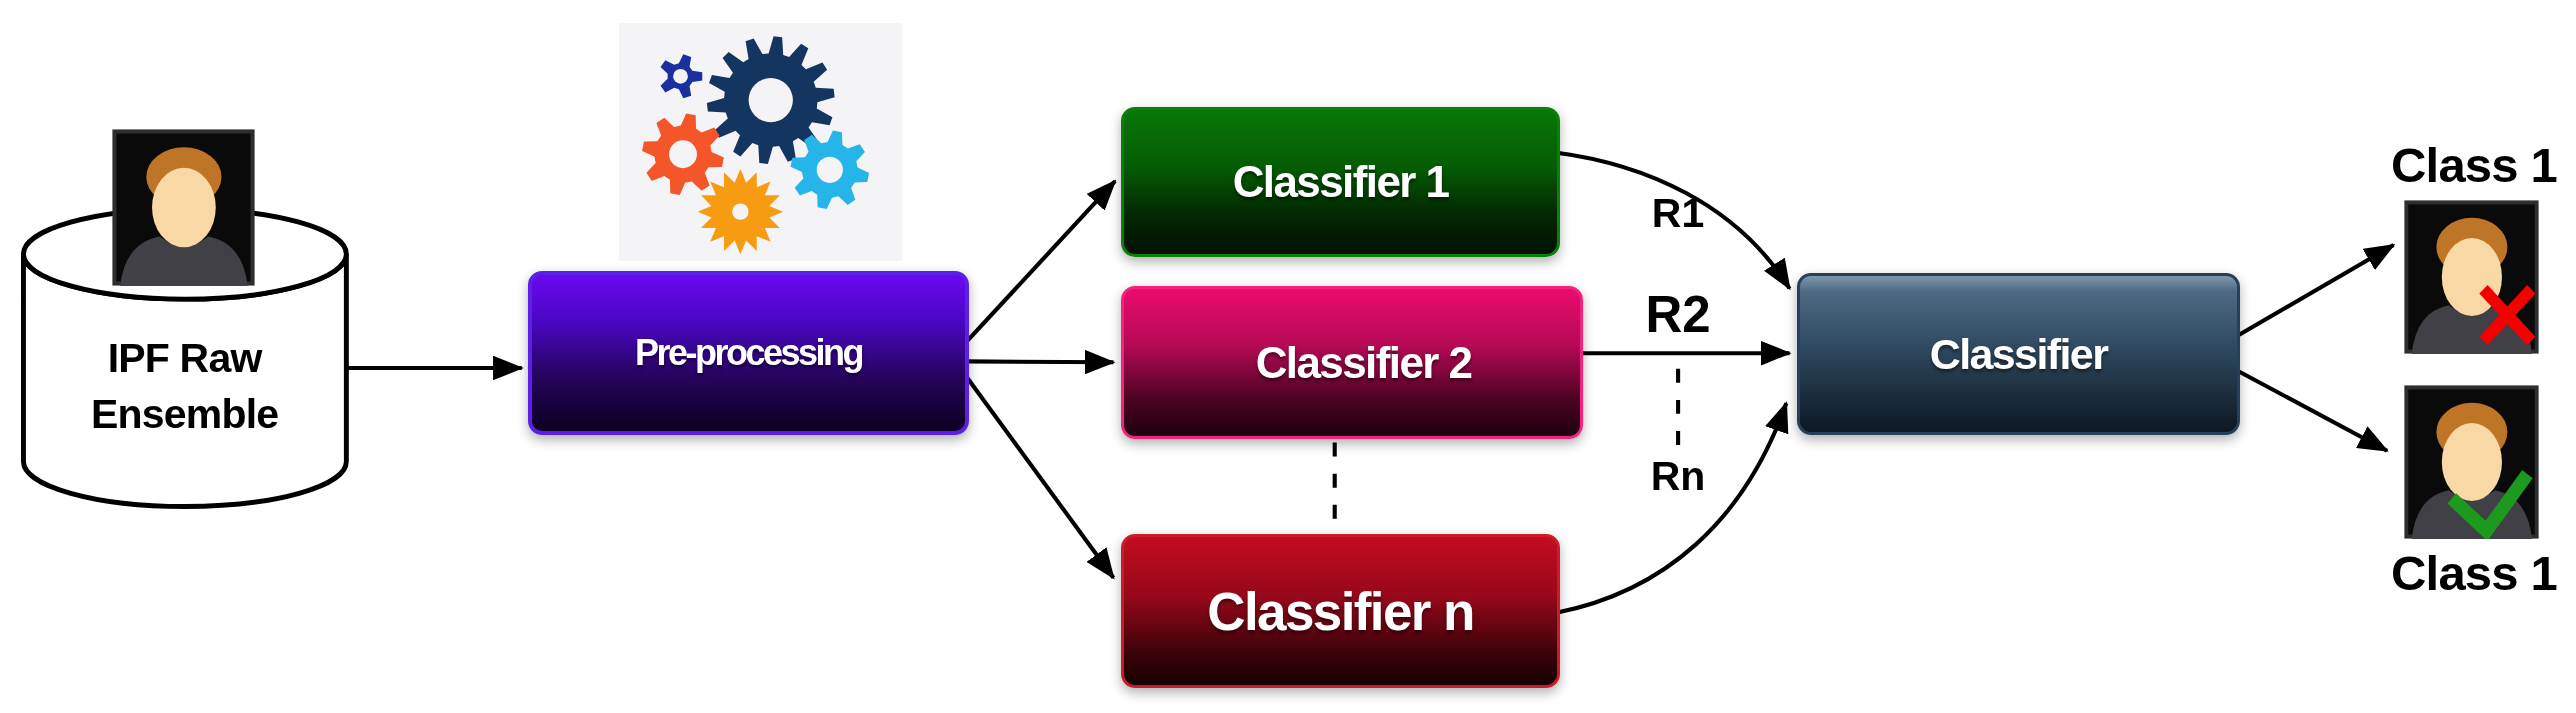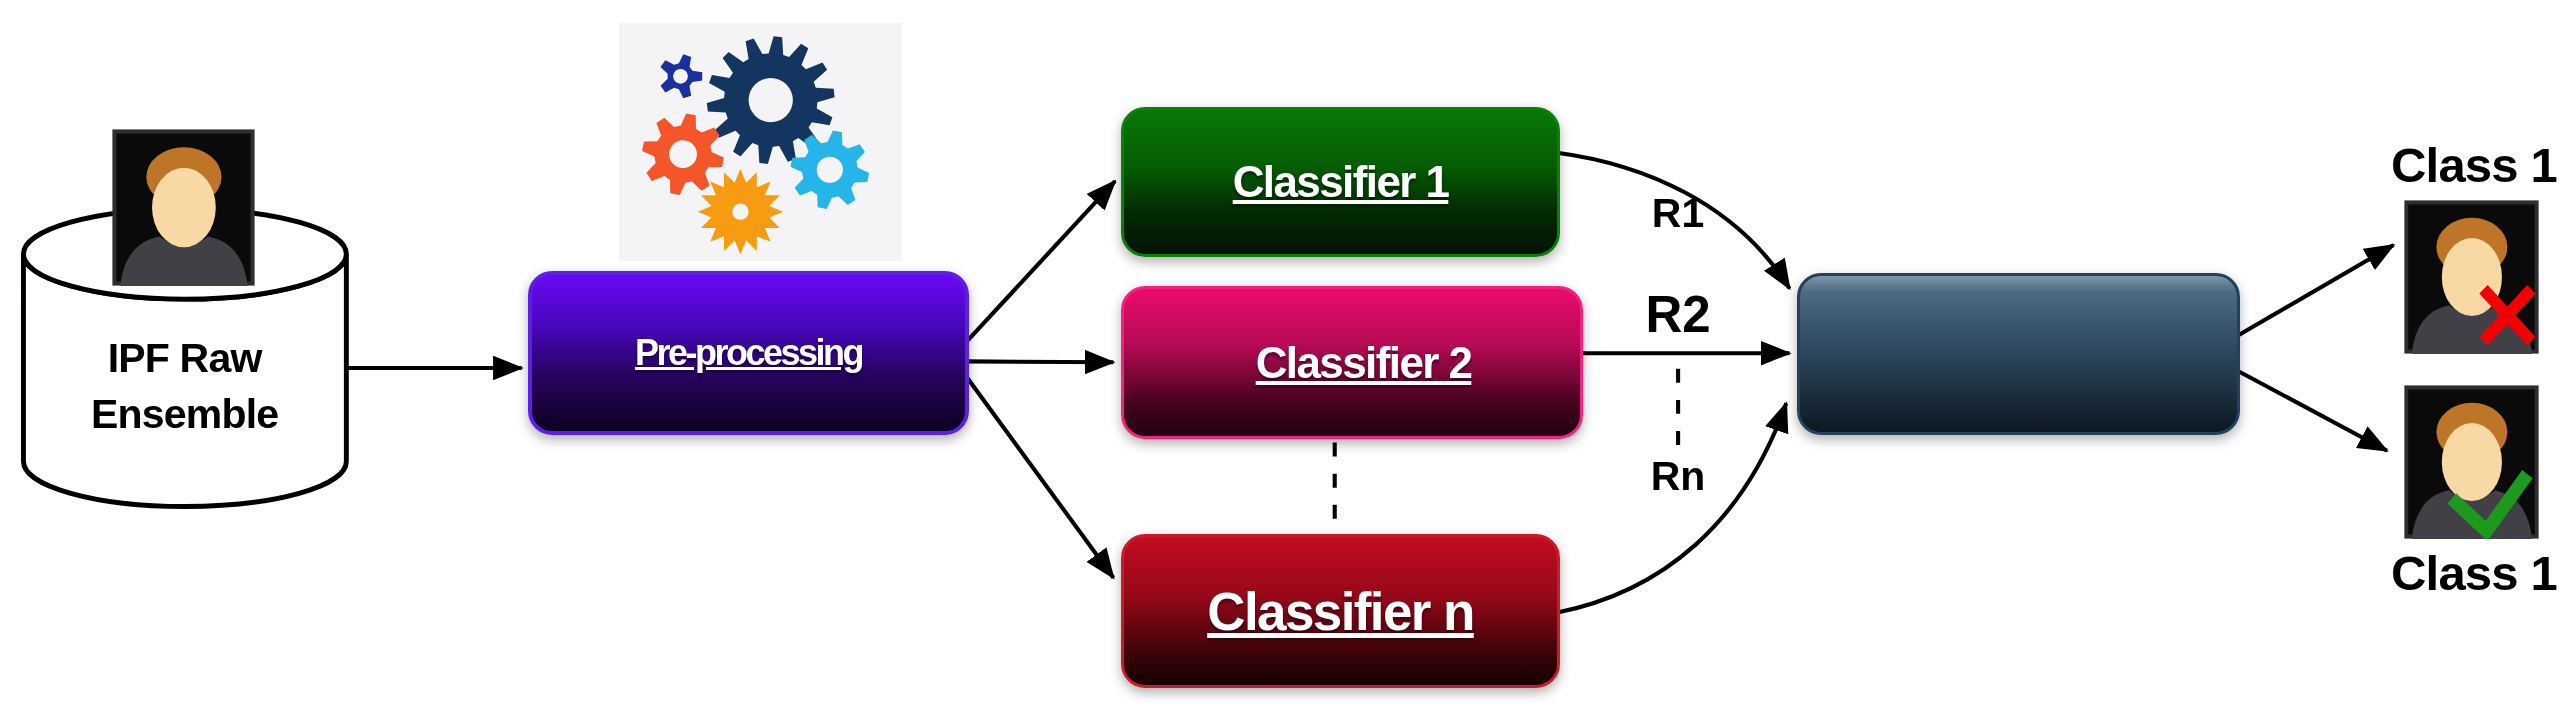--- a/index.html
+++ b/index.html
@@ -9,25 +9,24 @@
   }
   .layer{position:absolute;left:0;top:0;width:2576px;height:713px;}
   svg{display:block;}
   
   .edge{stroke:var(--arrow);stroke-width:5;fill:none;}
   .edge.dashed{stroke-dasharray:17 21;}
   #arrowhead polygon{fill:var(--arrow);}
   .cyl{fill:var(--cylinder-fill);stroke:var(--cylinder-stroke);stroke-width:6;}
   
   .node{
-    position:absolute;border-radius:24px;
+    position:absolute;border-radius:14px;
     display:flex;flex-direction:column;justify-content:center;
     color:var(--box-text);font-weight:700;text-align:center;
     box-shadow:0 4.9px 11.5px rgba(0,0,0,.30);
-    text-decoration:underline;
   }
   .node .node-label{text-shadow:0 2.5px 3.3px rgba(0,0,0,.45);}
   #node-preprocessing{
     left:528px;top:271px;width:433px;height:156px;
     background:linear-gradient(180deg,var(--preprocessing-top) 0%,#4a07c2 30%,#26045e 65%,var(--preprocessing-bottom) 100%);
     border:4.1px solid var(--preprocessing-border);
     font-size:36px;letter-spacing:-2.5px;
   }
   #node-classifier1{
     left:1121px;top:107px;width:433px;height:144px;
@@ -156,20 +155,21 @@
 
 <div class="node" id="node-classifier2">
   <span class="node-label">Classifier 2</span>
 </div>
 
 <div class="node" id="node-classifier-n">
   <span class="node-label">Classifier n</span>
 </div>
 
 <div class="node" id="node-ensemble">
+  <span class="node-label">Classifier</span>
 </div>
 
 <div class="float-label" id="label-r1">R1</div>
 <div class="float-label" id="label-r2">R2</div>
 <div class="float-label" id="label-rn">Rn</div>
 
 <div class="float-label" id="label-class1">Class 1</div>
 
 <div class="avatar" id="avatar-class1">
   <svg viewBox="0 0 175 190" preserveAspectRatio="none">

